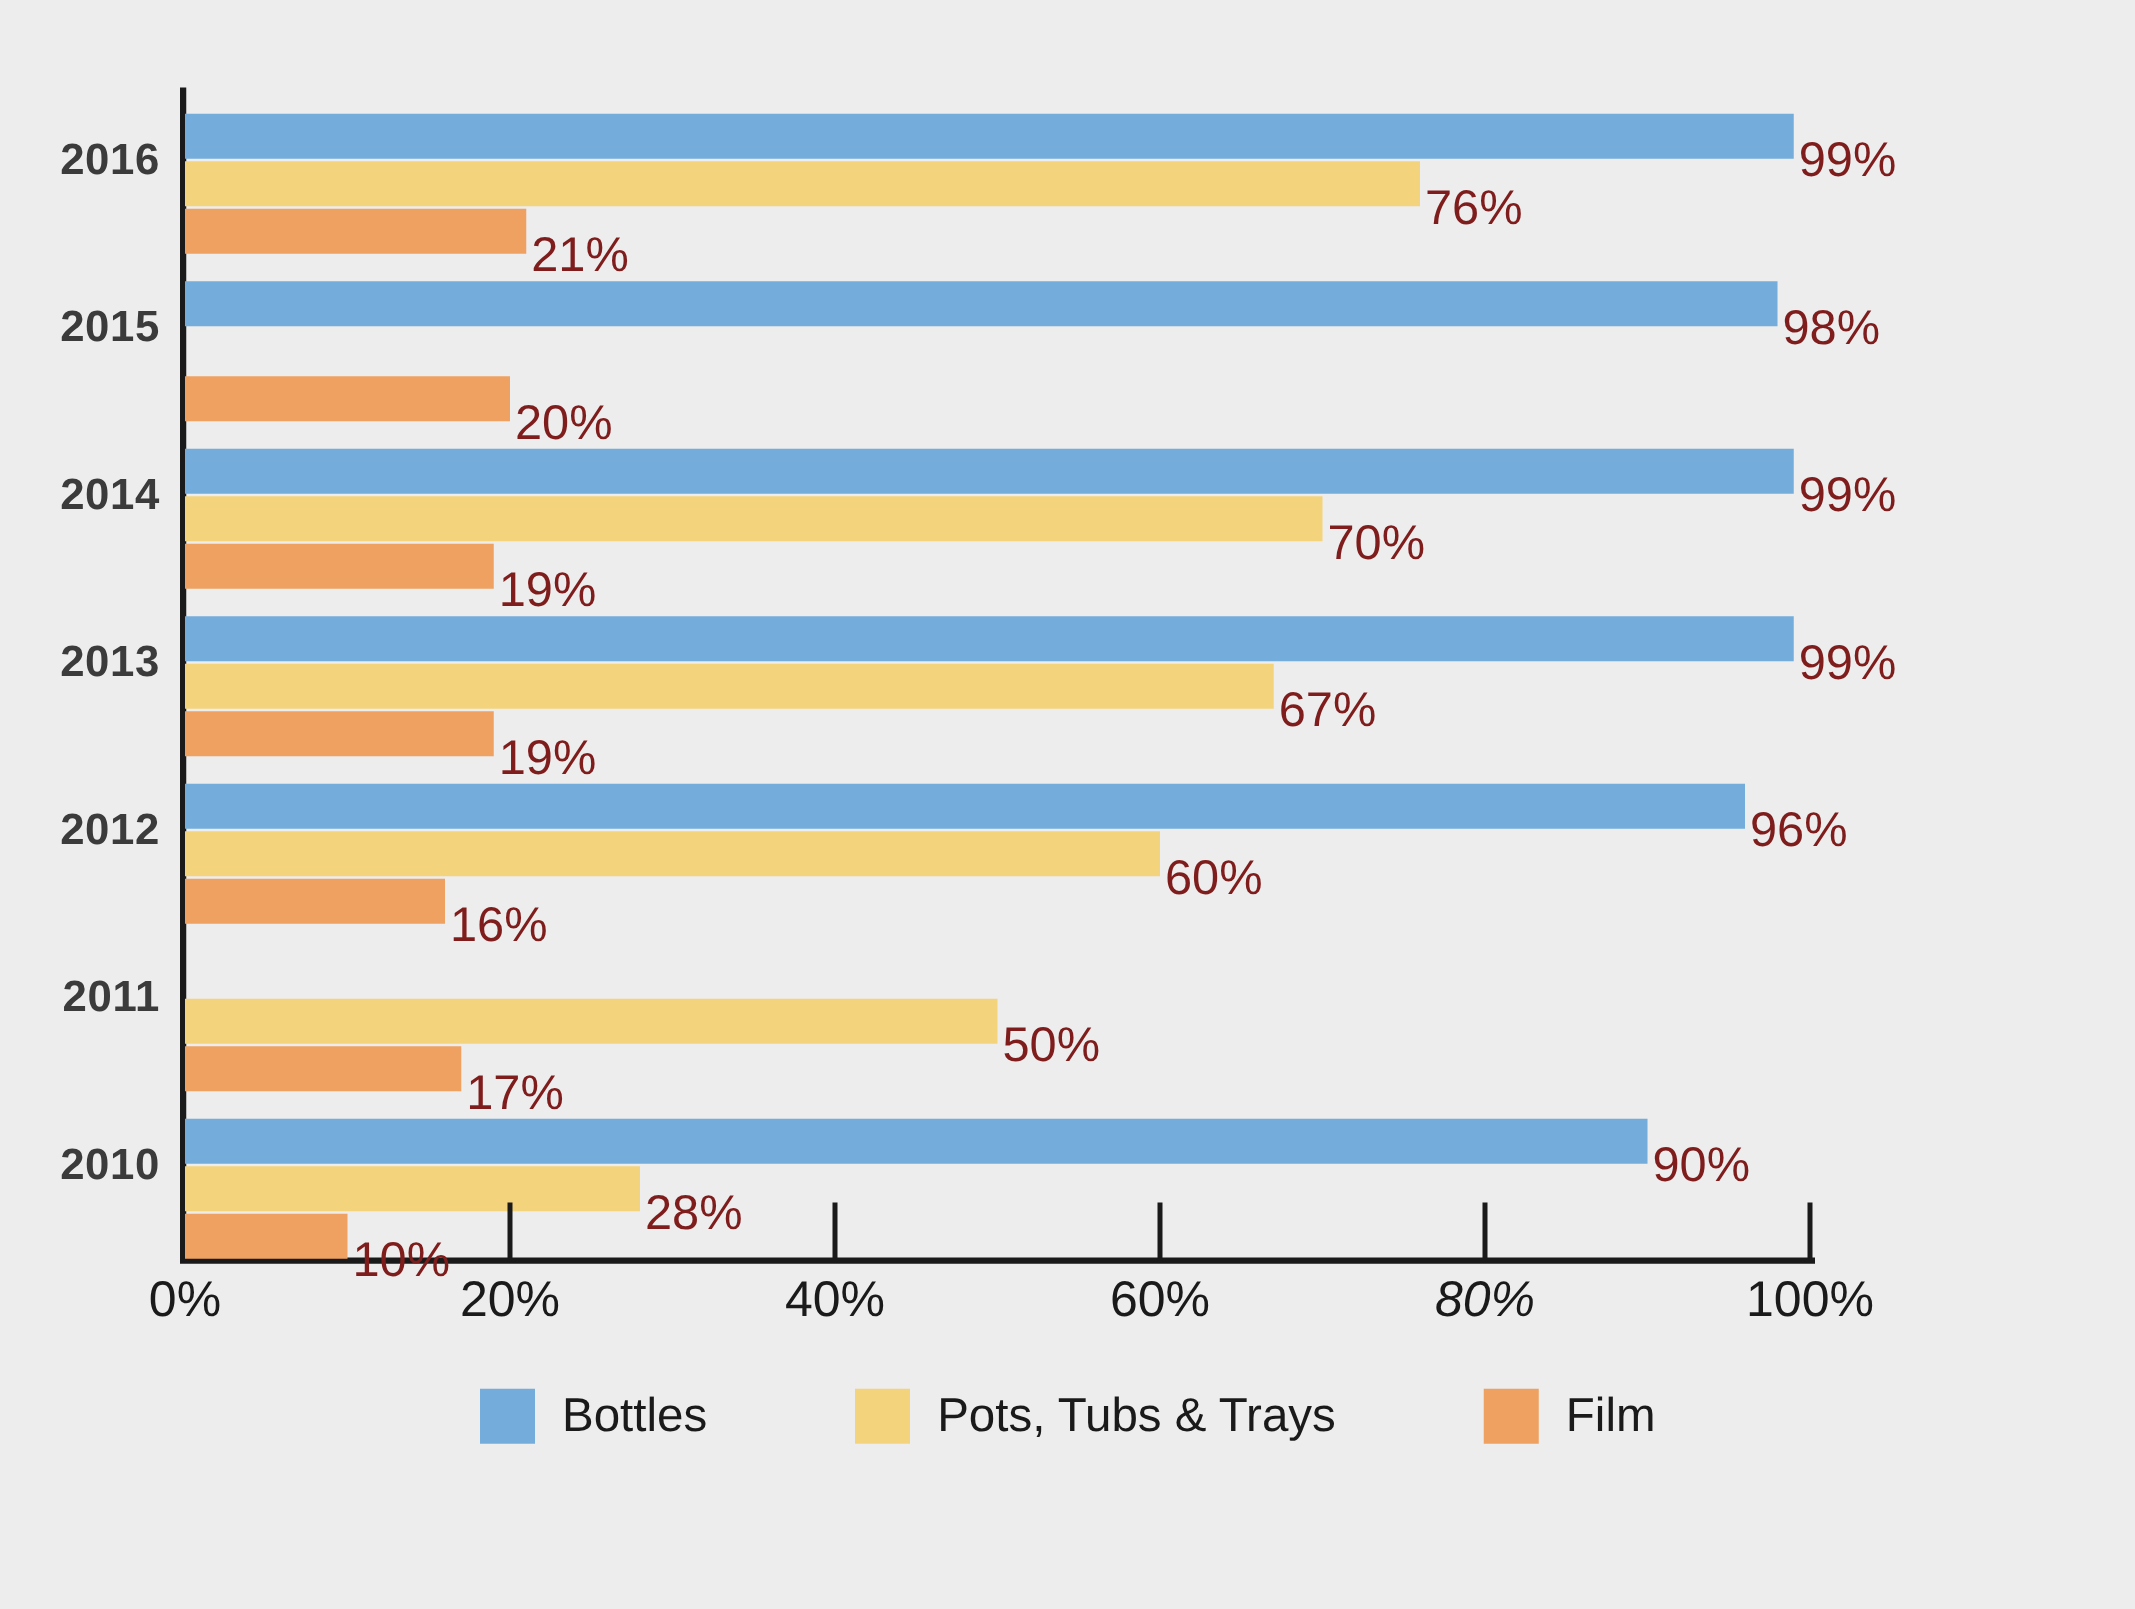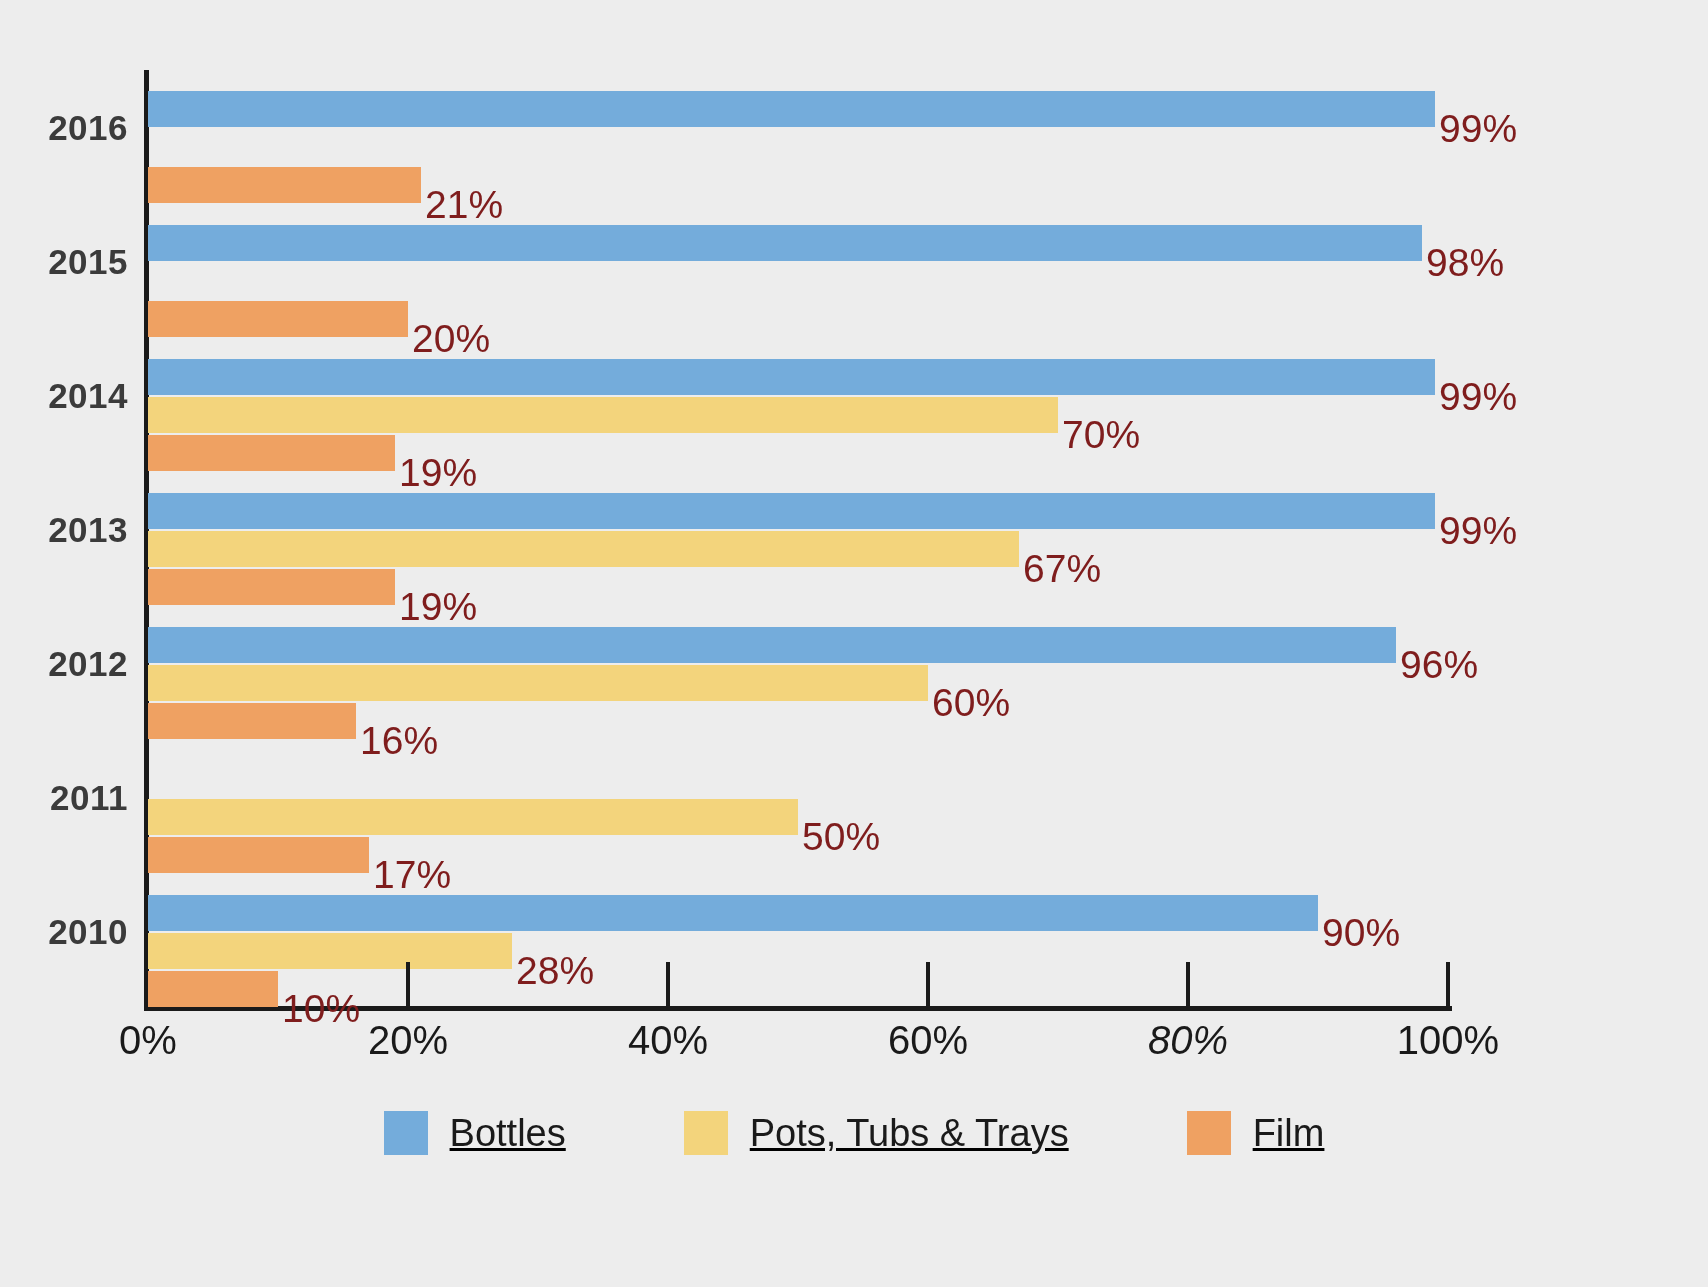--- a/index.html
+++ b/index.html
@@ -118,21 +118,20 @@
     height: 70px;
     display: flex;
     justify-content: center;
     align-items: center;
     gap: 118px;
   }
   .legend-item {
     display: flex;
     align-items: center;
     gap: 22px;
-    text-decoration: underline;
   }
   .legend-swatch {
     width: 44px;
     height: 44px;
   }
   .legend-label {
     font-size: 38px;
     color: #1A1A1A;
     white-space: nowrap;
   }
@@ -144,20 +143,24 @@
 
   <div class="y-axis-line"></div>
   <div class="x-axis-line"></div>
 
   <div id="groups">
       <div class="year-group" style="top: 70px;">
         <div class="year-label">2016</div>
         <div class="bar-row" style="top: 21px; width: 1300px;">
           <div class="bar series-bottles" style="width: 1287px; background: rgb(116, 172, 219);"></div>
           <div class="bar-value" style="left: 1287px;">99%</div>
+        </div>
+        <div class="bar-row" style="top: 59px; width: 1300px;">
+          <div class="bar series-pots" style="width: 988px; background: rgb(243, 212, 124);"></div>
+          <div class="bar-value" style="left: 988px;">76%</div>
         </div>
         <div class="bar-row" style="top: 97px; width: 1300px;">
           <div class="bar series-film" style="width: 273px; background: rgb(239, 161, 98);"></div>
           <div class="bar-value" style="left: 273px;">21%</div>
         </div>
       </div>
       <div class="year-group" style="top: 204px;">
         <div class="year-label">2015</div>
         <div class="bar-row" style="top: 21px; width: 1300px; padding-left: 44px;">
           <div class="bar series-bottles" style="width: 1274px; background: rgb(116, 172, 219);"></div>

